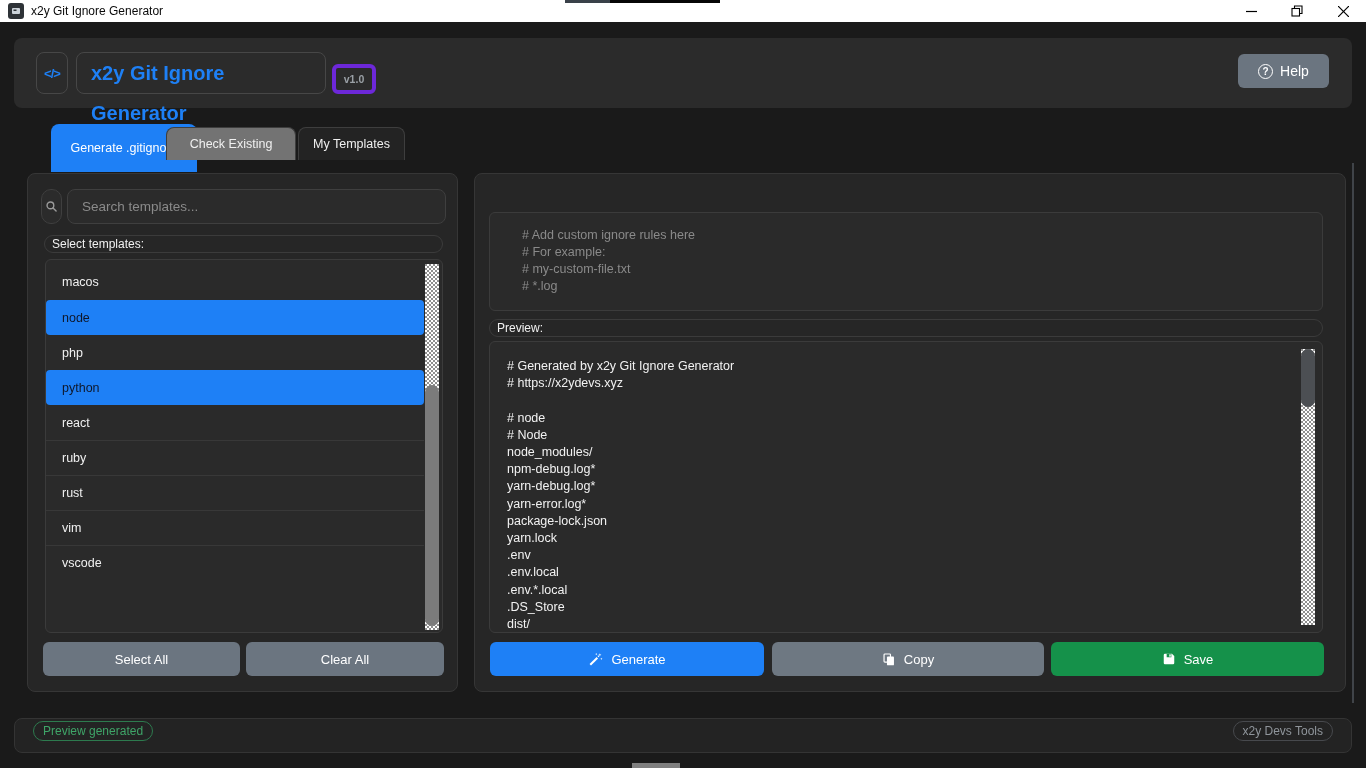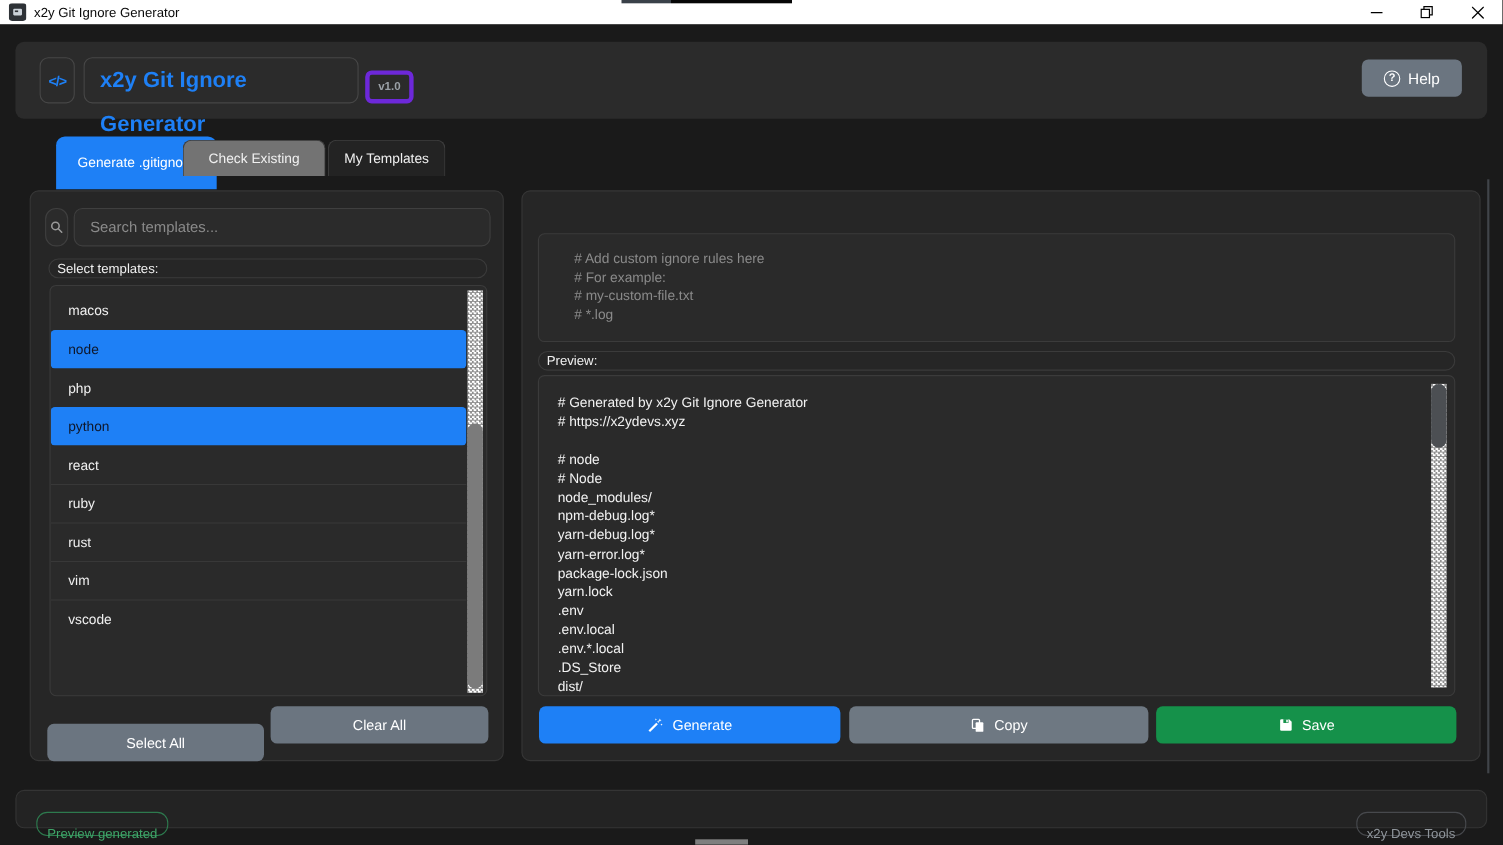--- a/index.html
+++ b/index.html
@@ -49,38 +49,38 @@
   .search-input::placeholder{color:#8a8a8a;}
   .tpl-list{position:absolute;left:17px;top:85px;width:398px;height:374px;background:var(--inner);border:1px solid #3b3b3b;border-radius:6px;padding-top:5px;overflow:hidden;}
   .tpl-item{height:35px;line-height:35px;width:378px;padding-left:16px;font-size:12.5px;color:#f0f0f0;cursor:pointer;}
   .tpl-item + .tpl-item{border-top:1px solid #383838;}
   .tpl-item.selected{background:var(--blue);border-radius:4px;border-top-color:transparent;color:#0f172a;}
   .tpl-item.selected + .tpl-item{border-top-color:transparent;}
   .checker{background-image:conic-gradient(#ffffff 25%,#8f8f8f 0 50%,#ffffff 0 75%,#8f8f8f 0);background-size:4px 4px;}
   .list-scrollbar{position:absolute;top:4px;right:3px;width:14px;height:366px;}
   .list-thumb{position:absolute;left:0;top:33%;width:14px;height:66%;background:#7b7b7b;border-radius:7px;}
   .bottom-btn{position:absolute;top:468px;height:34px;background:var(--btn-gray);border:none;border-radius:6px;color:#fff;font-size:13px;cursor:pointer;font-family:inherit;}
-  .select-all{left:15px;width:197px;margin-top:16px;}
+  .select-all{left:15px;width:197px;}
   .clear-all{left:218px;width:198px;}
 
   
   .rules-area{position:absolute;left:14px;top:38px;width:834px;height:99px;background:var(--inner);border:1px solid #3b3b3b;border-radius:6px;color:#f0f0f0;font-size:12.5px;line-height:17px;padding:14px 32px;resize:none;outline:none;font-family:inherit;}
   .rules-area::placeholder{color:#8a8a8a;}
   .preview-box{position:absolute;left:14px;top:167px;width:834px;height:292px;background:var(--inner);border:1px solid #3b3b3b;border-radius:6px;overflow:hidden;}
   .preview-text{padding:16px 36px 0 17px;font-family:inherit;font-size:12.5px;line-height:17.2px;color:#f2f2f2;white-space:pre;}
   .preview-scrollbar{position:absolute;top:7px;right:7px;width:14px;height:276px;}
   .preview-thumb{position:absolute;left:0;top:0;width:14px;height:21%;background:#4c4f53;border-radius:7px;}
   .action-btn{position:absolute;top:468px;height:34px;border:none;border-radius:6px;color:#fff;font-size:13px;cursor:pointer;display:flex;align-items:center;justify-content:center;gap:8px;font-family:inherit;}
   .gen-btn{left:15px;width:274px;background:var(--blue);}
   .copy-btn{left:297px;width:272px;background:#6e7882;}
   .save-btn{left:576px;width:273px;background:var(--green);}
 
   
   .statusbar{position:absolute;left:14px;top:718px;width:1338px;height:35px;background:#232323;border:1px solid #343434;border-radius:8px;}
-  .pill{position:absolute;top:19px;height:20px;border-radius:10px;font-size:12px;line-height:18px;padding:10px 9px;text-align:center;}
+  .pill{position:absolute;top:2px;height:20px;border-radius:10px;font-size:12px;line-height:18px;padding:0 9px;text-align:center;}
   .status-pill{left:18px;border:1px solid #2d7a4e;color:var(--status-green);}
   .brand-pill{right:18px;border:1px solid #47494d;color:#8f959b;}
 </style>
 </head>
 <body>
 
 <div class="titlebar">
   <span class="app-ico">
     <svg width="16" height="16" viewBox="0 0 16 16">
         <rect width="16" height="16" rx="3" fill="#2e3237"></rect>

